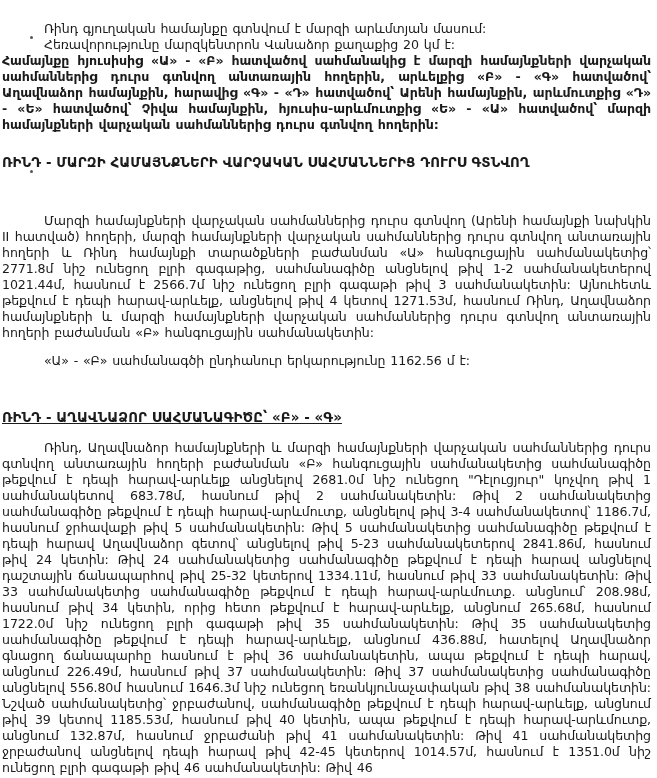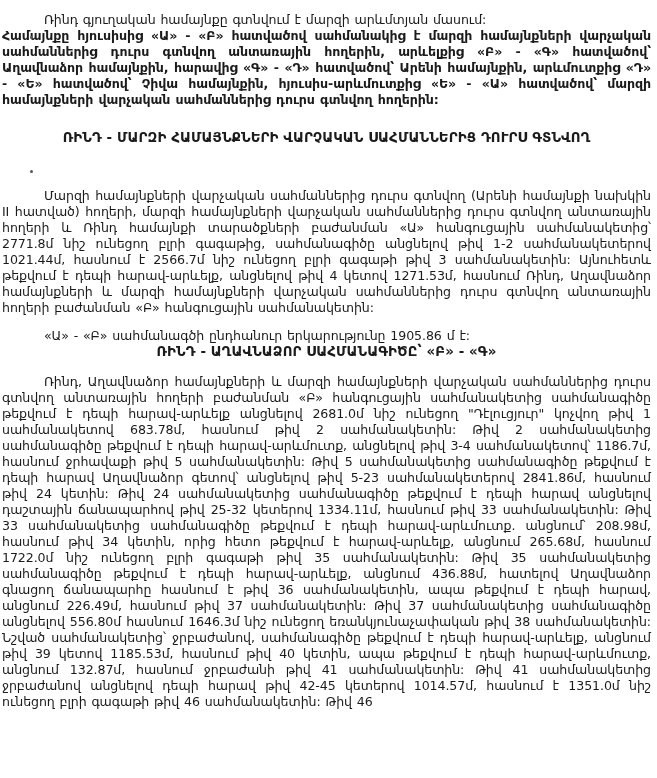--- a/index.html
+++ b/index.html
@@ -11,21 +11,21 @@
     width: 657px;
     height: 778px;
     overflow: hidden;
     position: relative;
     font-family: "DejaVu Sans", sans-serif;
     color: #1b1b1b;
     -webkit-font-smoothing: none;
   }
   .page {
     width: 653px;
-    padding: 12px 2px 0 2px;
+    padding: 21px 2px 0 2px;
     box-sizing: border-box;
   }
   .bodytext {
     margin: 0;
     font-size: 12.6px;
     line-height: 16px;
     text-align: justify;
     letter-spacing: -0.1px;
     word-spacing: 1px;
   }
@@ -37,33 +37,34 @@
   }
   .no-indent {
     text-indent: 0;
     font-weight: bold;
   }
   .heading {
     margin: 0;
     font-size: 13.4px;
     line-height: 16px;
     font-weight: bold;
-    text-align: center;
     letter-spacing: 0.1px;
   }
   .heading-block-1 {
     margin-top: 22px;
   }
   .para-ab {
     margin-top: 42px;
   }
   .para-total {
     margin-top: 12px;
   }
   .heading-block-2 {
+    margin-top: 41px;
+    text-decoration: underline;
   }
   .para-bg {
     margin-top: 14px;
   }
   .scan-dot {
     position: absolute;
     width: 3px;
     height: 3px;
     background: #555;
     border-radius: 50%;
@@ -71,30 +72,31 @@
   .scan-dot.dot1 { left: 30px; top: 36px; }
   .scan-dot.dot2 { left: 30px; top: 170px; }
 </style>
 </head>
 <body>
 
 <div class="page">
 
   <p class="bodytext single-line first-indent">Ռինդ գյուղական համայնքը գտնվում է մարզի արևմտյան մասում:</p>
 
+  <p class="bodytext single-line first-indent">Հեռավորությունը մարզկենտրոն Վանաձոր քաղաքից 20 կմ է:</p>
 
   <p class="bodytext no-indent">Համայնքը հյուսիսից «Ա» - «Բ» հատվածով սահմանակից է մարզի համայնքների վարչական սահմաններից դուրս գտնվող անտառային հողերին, արևելքից «Բ» - «Գ» հատվածով՝ Աղավնաձոր համայնքին, հարավից «Գ» - «Դ» հատվածով՝ Արենի համայնքին, արևմուտքից «Դ» - «Ե» հատվածով՝ Չիվա համայնքին, հյուսիս-արևմուտքից «Ե» - «Ա» հատվածով՝ մարզի համայնքների վարչական սահմաններից դուրս գտնվող հողերին:</p>
 
   <div class="heading-block-1">
     <div class="heading">ՌԻՆԴ - ՄԱՐԶԻ ՀԱՄԱՅՆՔՆԵՐԻ ՎԱՐՉԱԿԱՆ ՍԱՀՄԱՆՆԵՐԻՑ ԴՈՒՐՍ ԳՏՆՎՈՂ</div>
   </div>
 
   <p class="bodytext first-indent para-ab">Մարզի համայնքների վարչական սահմաններից դուրս գտնվող (Արենի համայնքի նախկին II հատված) հողերի, մարզի համայնքների վարչական սահմաններից դուրս գտնվող անտառային հողերի և Ռինդ համայնքի տարածքների բաժանման «Ա» հանգուցային սահմանակետից՝ 2771.8մ նիշ ունեցող բլրի գագաթից, սահմանագիծը անցնելով թիվ 1-2 սահմանակետերով 1021.44մ, հասնում է 2566.7մ նիշ ունեցող բլրի գագաթի թիվ 3 սահմանակետին: Այնուհետև թեքվում է դեպի հարավ-արևելք, անցնելով թիվ 4 կետով 1271.53մ, հասնում Ռինդ, Աղավնաձոր համայնքների և մարզի համայնքների վարչական սահմաններից դուրս գտնվող անտառային հողերի բաժանման «Բ» հանգուցային սահմանակետին:</p>
 
-  <p class="bodytext single-line first-indent para-total">«Ա» - «Բ» սահմանագծի ընդհանուր երկարությունը  1905.86 մ է:</p>
+  <p class="bodytext single-line first-indent para-total">«Ա» - «Բ» սահմանագծի ընդհանուր երկարությունը  1162.56 մ է:</p>
 
   <div class="heading-block-2">
     <div class="heading">ՌԻՆԴ - ԱՂԱՎՆԱՁՈՐ ՍԱՀՄԱՆԱԳԻԾԸ՝ «Բ» - «Գ»</div>
   </div>
 
   <p class="bodytext first-indent para-bg">Ռինդ, Աղավնաձոր համայնքների և մարզի համայնքների վարչական սահմաններից դուրս գտնվող անտառային հողերի բաժանման «Բ» հանգուցային սահմանակետից սահմանագիծը թեքվում է դեպի հարավ-արևելք անցնելով 2681.0մ նիշ ունեցող "Դէլուցյուր" կոչվող թիվ 1 սահմանակետով 683.78մ, հասնում թիվ 2 սահմանակետին: Թիվ 2 սահմանակետից սահմանագիծը թեքվում է դեպի հարավ-արևմուտք, անցնելով թիվ 3-4 սահմանակետով՝ 1186.7մ, հասնում ջրհավաքի թիվ 5 սահմանակետին: Թիվ 5 սահմանակետից սահմանագիծը թեքվում է դեպի հարավ Աղավնաձոր գետով՝ անցնելով թիվ 5-23 սահմանակետերով 2841.86մ, հասնում թիվ 24 կետին: Թիվ 24 սահմանակետից սահմանագիծը թեքվում է դեպի հարավ անցնելով դաշտային ճանապարհով թիվ 25-32 կետերով 1334.11մ, հասնում թիվ 33 սահմանակետին: Թիվ 33 սահմանակետից սահմանագիծը թեքվում է դեպի հարավ-արևմուտք. անցնում՝ 208.98մ, հասնում թիվ 34 կետին, որից հետո թեքվում է հարավ-արևելք, անցնում 265.68մ, հասնում 1722.0մ նիշ ունեցող բլրի գագաթի թիվ 35 սահմանակետին: Թիվ 35 սահմանակետից սահմանագիծը թեքվում է դեպի հարավ-արևելք, անցնում 436.88մ, հատելով Աղավնաձոր գնացող ճանապարհը հասնում է թիվ 36 սահմանակետին, ապա թեքվում է դեպի հարավ, անցնում 226.49մ, հասնում թիվ 37 սահմանակետին: Թիվ 37 սահմանակետից սահմանագիծը անցնելով 556.80մ հասնում 1646.3մ նիշ ունեցող եռանկյունաչափական թիվ 38 սահմանակետին: Նշված սահմանակետից՝ ջրբաժանով, սահմանագիծը թեքվում է դեպի հարավ-արևելք, անցնում թիվ 39 կետով 1185.53մ, հասնում թիվ 40 կետին, ապա թեքվում է դեպի հարավ-արևմուտք, անցնում 132.87մ, հասնում ջրբաժանի թիվ 41 սահմանակետին: Թիվ 41 սահմանակետից ջրբաժանով անցնելով դեպի հարավ թիվ 42-45 կետերով 1014.57մ, հասնում է 1351.0մ նիշ ունեցող բլրի գագաթի թիվ 46 սահմանակետին: Թիվ 46</p>
 
 </div>
 
 <span class="scan-dot dot1"></span>

